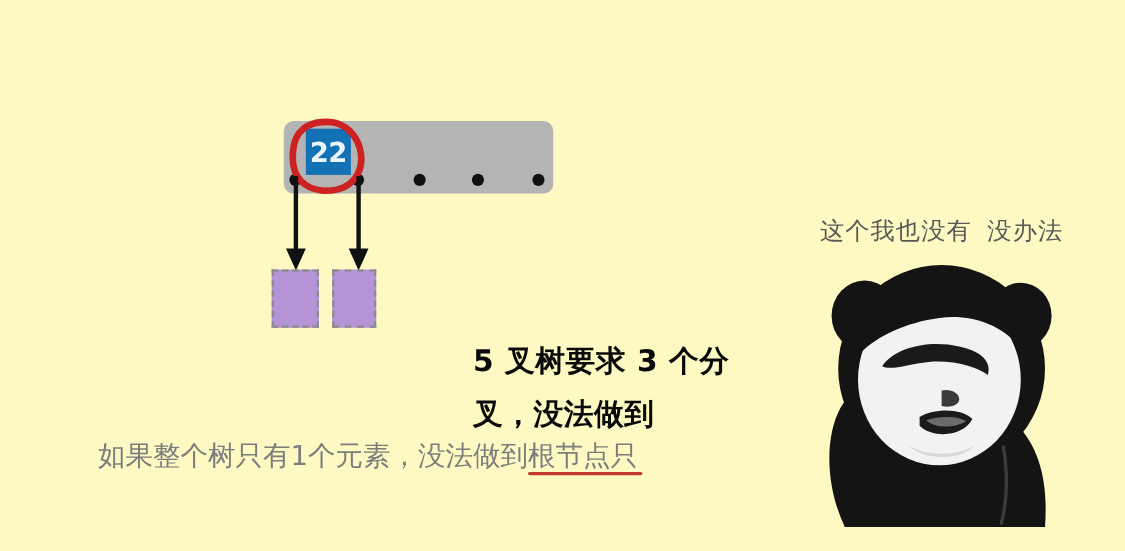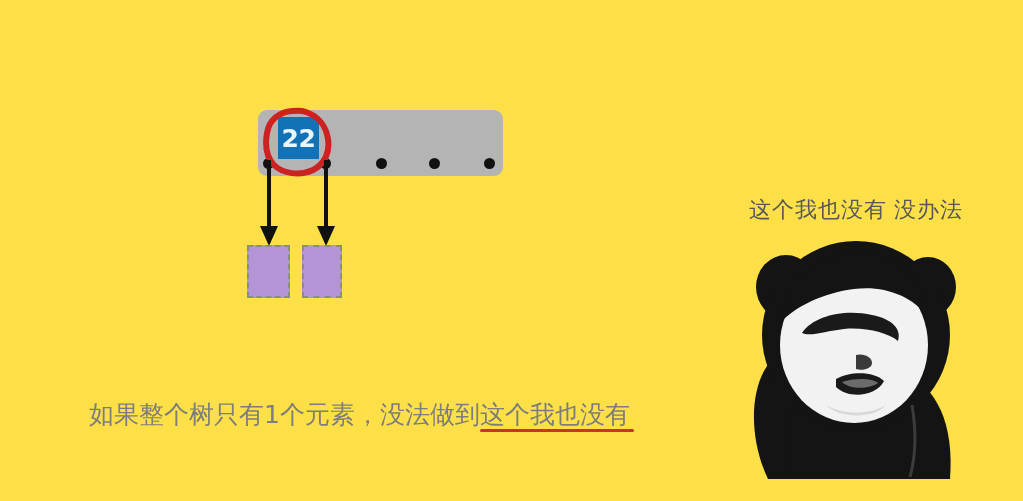--- a/index.html
+++ b/index.html
@@ -11,21 +11,21 @@
     width: 1023px;
     height: 501px;
     position: relative;
     overflow: hidden;
     font-family: "DejaVu Sans", "Liberation Sans", sans-serif;
   }
 
   .stage {
     position: absolute;
     inset: 0;
-    background: #fde047;
+    background: #fef9c3;
   }
 
   
   .node-box {
     position: absolute;
     left: 258px;
     top: 110px;
     width: 245px;
     height: 66px;
     background: #b4b4b4;
@@ -139,21 +139,21 @@
   .meme-text {
     position: absolute;
     left: 0;
     top: 10px;
     width: 300px;
     text-align: center;
     color: #585858;
     font-size: 22px;
     letter-spacing: 1px;
     white-space: nowrap;
-    font-family: Liberation Sans, sans-serif;
+    font-family: Liberation Mono, monospace;
   }
   .meme-art {
     position: absolute;
     left: 0;
     top: 44px;
     width: 300px;
     height: 250px;
   }
 </style>
 </head>
@@ -181,22 +181,26 @@
     <polygon points="13,86 4,66 22,66" fill="#111111"></polygon>
   </svg>
   <svg class="arrow" style="left:313px; top:160px;" viewBox="0 0 26 88" xmlns="http://www.w3.org/2000/svg">
     <line x1="13" y1="0" x2="13" y2="70" stroke="#111111" stroke-width="4"></line>
     <polygon points="13,86 4,66 22,66" fill="#111111"></polygon>
   </svg>
 
   <div class="child-box c1"></div>
   <div class="child-box c2"></div>
 
-
-  <div class="caption-gray"><span>如果整个树只有1个元素，没法做到</span><span class="underlined">这个我也没有</span></div>
+  <div class="caption-bold">
+    <span class="ln">5 叉树要求 3 个分</span>
+    <span class="ln">叉，没法做到</span>
+  </div>
+
+  <div class="caption-gray"><span>如果整个树只有1个元素，没法做到</span><span class="underlined">根节点只</span></div>
 
   <div class="meme">
     <div class="meme-text">这个我也没有 没办法</div>
     <svg class="meme-art" viewBox="0 0 300 250" xmlns="http://www.w3.org/2000/svg">
 
       <path d="M62 250 C58 196, 78 158, 112 142 L196 142 C232 158, 248 196, 244 250 Z" fill="#141414"></path>
 
       <path d="M62 250 C44 212, 44 168, 58 142 C70 120, 92 114, 104 128 C114 140, 108 160, 96 170
                C82 182, 76 210, 80 250 Z" fill="#141414"></path>
 

